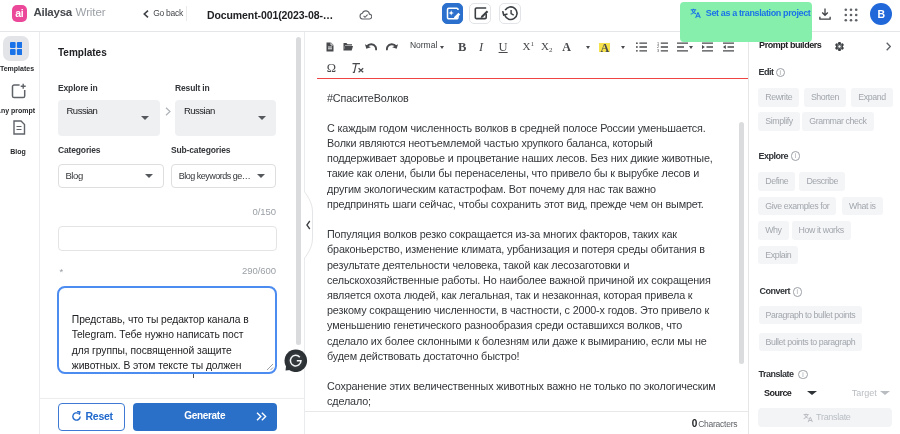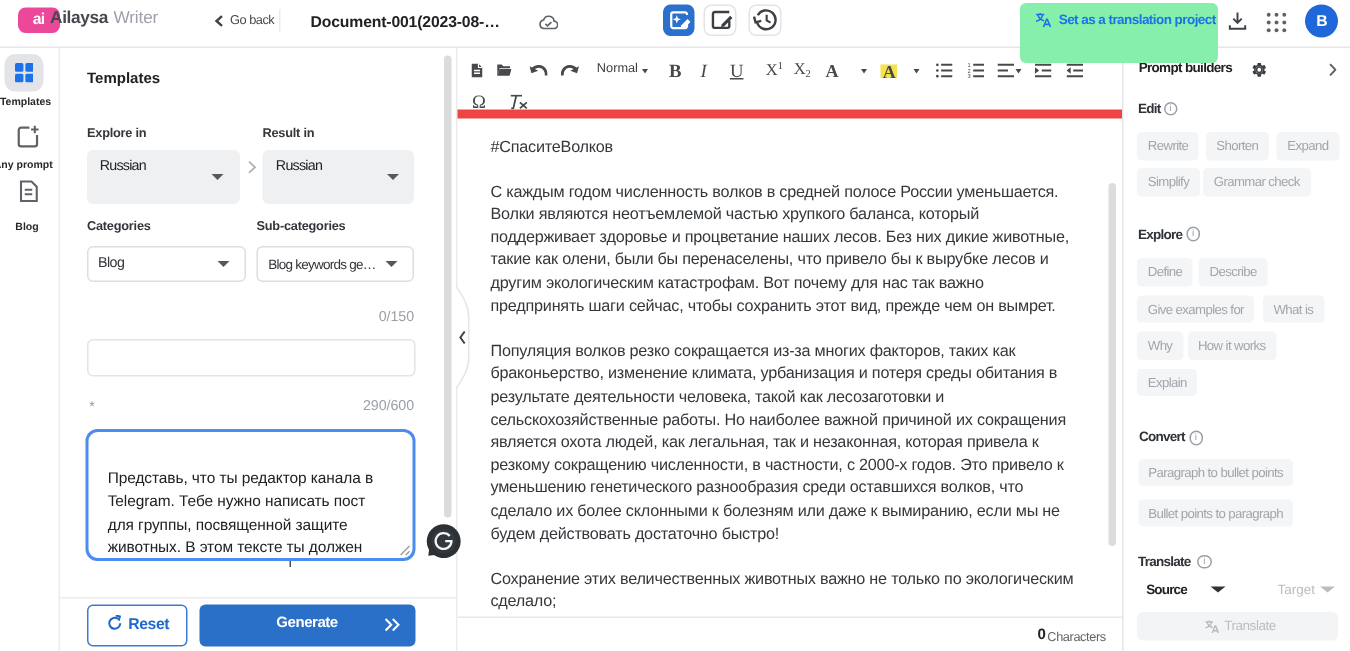--- a/index.html
+++ b/index.html
@@ -3,21 +3,21 @@
 <meta charset="utf-8">
 <style>
 * { margin:0; padding:0; box-sizing:border-box; }
 html,body { width:900px; height:434px; overflow:hidden; }
 body { font-family:"Liberation Sans", sans-serif; background:#fff; }
 #app { position:relative; width:900px; height:434px; overflow:hidden; background:#fff; }
 .t { position:absolute; line-height:1; white-space:nowrap; }
 
 
 #header { position:absolute; left:0; top:0; width:900px; height:31.5px; background:#fff; border-bottom:1px solid #e5e6e8; z-index:20; }
-#logo { position:absolute; left:11.7px; top:5.2px; width:28px; height:17px; border-radius:5px; background:#ec4899; color:#fff; font-weight:bold; font-size:10.5px; text-align:center; line-height:16px; letter-spacing:-0.5px; }
+#logo { position:absolute; left:11.7px; top:5.2px; width:15px; height:17px; border-radius:5px; background:#ec4899; color:#fff; font-weight:bold; font-size:10.5px; text-align:center; line-height:16px; letter-spacing:-0.5px; }
 .hbtn { position:absolute; top:3.3px; width:21.6px; height:20.6px; border-radius:5px; background:#fff; border:1px solid #e2e4e7; }
 #transbtn { position:absolute; left:680px; top:2px; width:132px; height:40px; border-radius:4px; background:#86efac; }
 #avatar { position:absolute; left:870.3px; top:3.3px; width:22px; height:22px; border-radius:50%; background:#2068d9; color:#fff; font-size:10.5px; font-weight:bold; text-align:center; line-height:22px; }
 
 
 #rail { position:absolute; left:0; top:31.5px; width:39.5px; height:402.5px; background:#fff; border-right:1px solid #ececee; overflow:hidden; z-index:10; }
 .rlabel { position:absolute; left:17px; transform:translateX(-50%); white-space:nowrap; font-size:7px; font-weight:bold; color:#26282b; line-height:1; }
 
 
 #tpanel { position:absolute; left:39.5px; top:31.5px; width:264.5px; height:402.5px; background:#fff; z-index:5; overflow:hidden; }
@@ -29,21 +29,21 @@
 #tinput { position:absolute; left:18.5px; top:194.5px; width:219px; height:24.6px; border:1px solid #e3e4e6; border-radius:4px; background:#fff; }
 #tarea { position:absolute; left:17px; top:254px; width:220.5px; height:88px; border:2px solid #4c8bf0; border-radius:8px; background:#fff; overflow:hidden; }
 #tarea .txt { position:absolute; left:13.3px; top:8.6px; font-size:10.3px; letter-spacing:-0.05px; line-height:15.2px; color:#202124; white-space:nowrap;margin-top:16px; }
 #tfoot { position:absolute; left:0; top:366px; width:264.5px; height:36.5px; border-top:1px solid #ececec; background:#fff; }
 #resetbtn { position:absolute; left:18.8px; top:4.5px; width:66.7px; height:27.5px; border:1px solid #3e7ad3; border-radius:4px; color:#2068cc; font-size:10.5px; font-weight:bold; letter-spacing:-0.3px; text-align:center; line-height:24px; }
 #genbtn { position:absolute; left:93.2px; top:4.5px; width:144px; height:27.5px; border-radius:4px; background:#2a70c9; color:#fff; font-size:10px; font-weight:bold; letter-spacing:-0.3px; line-height:26px; text-align:center; }
 #tscroll { position:absolute; left:256px; top:5.5px; width:5.5px; height:308px; border-radius:3px; background:#dadbdd; }
 
 
 #editor { position:absolute; left:304px; top:31.5px; width:443.5px; height:402.5px; background:#fff; border-left:1px solid #eaebec; z-index:4; }
-#toolbar { position:absolute; left:0; top:0; width:100%; height:47.5px; border-bottom:6px solid #ef4444;text-align:right; }
+#toolbar { position:absolute; left:12px; top:0; width:100%; height:47.5px; border-bottom:1px solid #ef4444;text-align:right; }
 .ti { position:absolute; color:#47494c; line-height:1; }
 #content { position:absolute; left:22px; top:59px; font-size:10.8px; letter-spacing:-0.15px; line-height:15.2px; color:#34373b; }
 #content div { height:15.2px; white-space:nowrap; }
 #escroll { position:absolute; left:434px; top:90.5px; width:4.5px; height:242px; border-radius:2.5px; background:#dbdcdd; }
 #statusbar { position:absolute; left:0; top:379.5px; width:100%; height:23px; border-top:1px solid #e8e8e8; background:#fff; }
 #collapsetab { position:absolute; left:-1px; top:159px; z-index:6; }
 
 
 #rpanel { position:absolute; left:747.5px; top:31.5px; width:152.5px; height:402.5px; background:#fff; border-left:1px solid #e5e6e8; z-index:5; }
 #rpanel .sect { position:absolute; font-size:9px; font-weight:bold; letter-spacing:-0.5px; color:#2f3337; line-height:1; }

